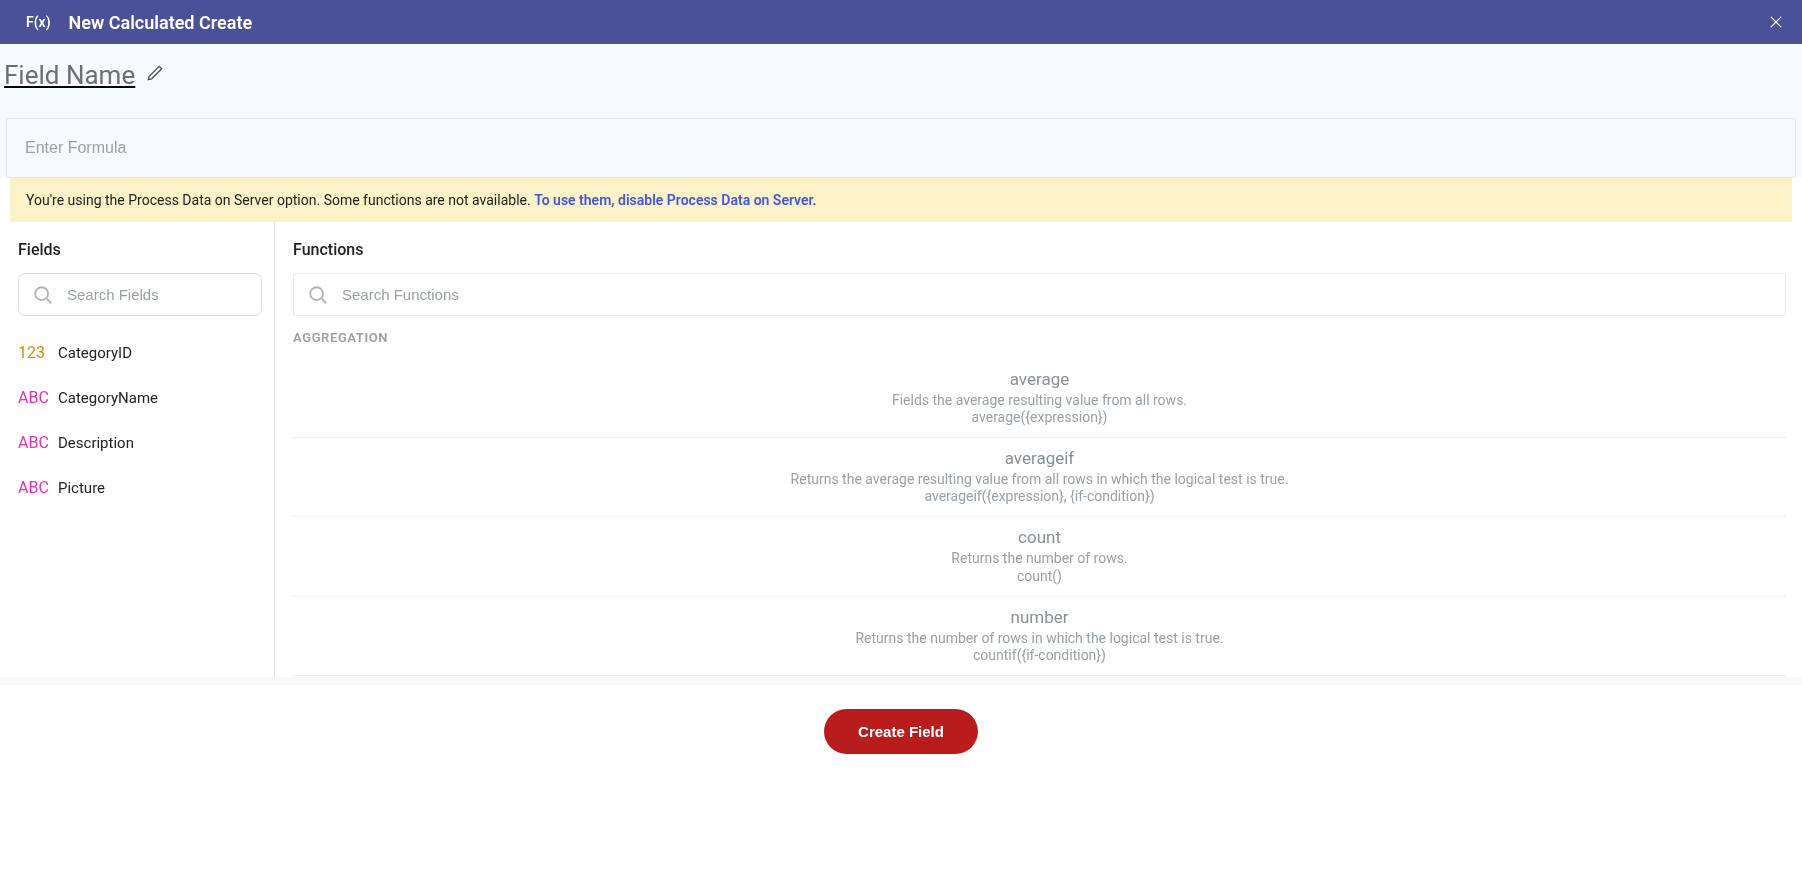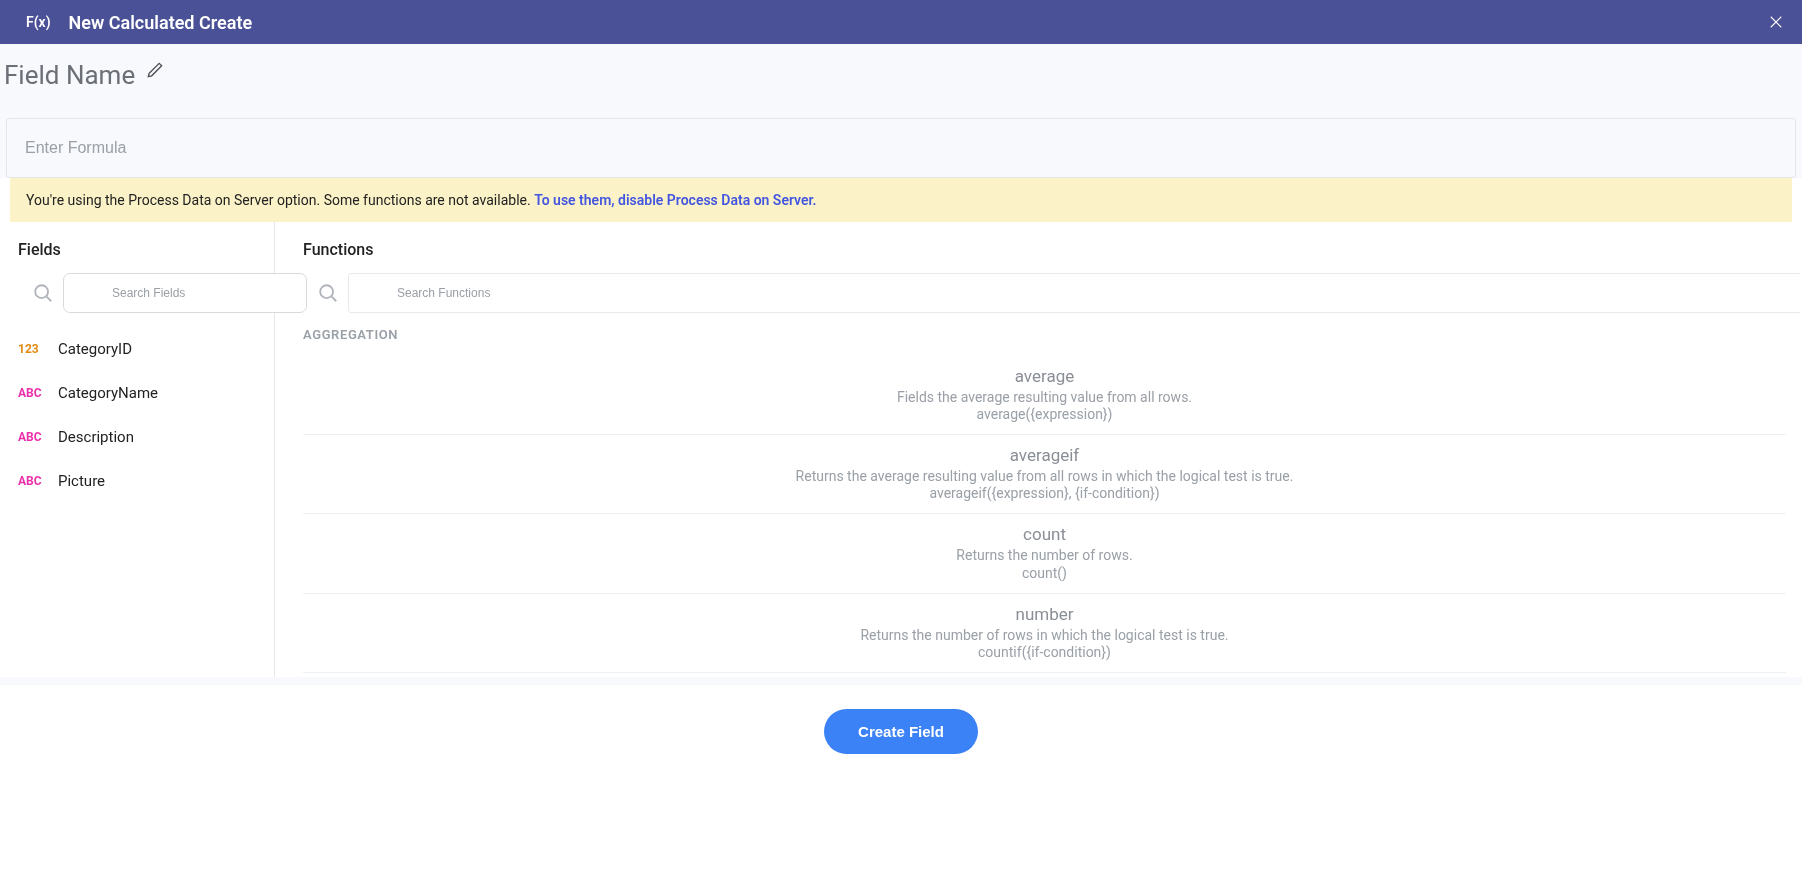--- a/index.html
+++ b/index.html
@@ -50,22 +50,24 @@
     height: 18px;
     stroke: #ffffff;
     stroke-width: 1.5;
   }
   .field-name-section {
     background: #f8f9fc;
     padding: 16px 2px 16px 2px;
   }
   .field-name-row {
     display: flex;
+    align-items: center;
     gap: 10px;
     padding-left: 2px;
+    text-decoration: underline;
   }
   .field-name-text {
     font-size: 26px;
     color: #6b6f76;
     font-weight: 400;
   }
   .edit-icon {
     cursor: pointer;
   }
   .edit-icon svg {
@@ -102,21 +104,20 @@
   .warning-link {
     color: #4356e0;
     font-weight: 600;
     cursor: pointer;
   }
   .panels {
     display: flex;
     height: 455px;
     margin: 0 2px;
     background: #ffffff;
-    gap: 10px;
   }
   .fields-panel {
     width: 273px;
     border-right: 1px solid #e4e6ea;
     padding: 18px 12px 12px 16px;
   }
   .functions-panel {
     flex: 1;
     padding: 18px 14px 0 18px;
     overflow: hidden;
@@ -140,45 +141,44 @@
     height: 22px;
     stroke: #b0b4ba;
     stroke-width: 2;
     fill: none;
   }
   .search-input {
     width: 100%;
     border: 1px solid #d8dbde;
     border-radius: 7px;
     padding: 12px 14px 12px 48px;
-    font-size: 12px;
+    font-size: 15px;
     outline: none;
     color: #333;
-    margin-left: 45px;
   }
   .search-input::placeholder {
     color: #9aa0a7;
   }
   .functions-panel .search-input {
     border-radius: 3px;
     border-color: #e7e9ec;
   }
   .field-list {
     list-style: none;
   }
   .field-item {
     display: flex;
     align-items: center;
     padding: 13px 0;
     cursor: pointer;
     gap: 14px;
   }
   .field-tag {
-    font-size: 12px;
-    font-weight: 700;
+    font-size: 16px;
+    font-weight: 400;
     width: 26px;
     text-align: left;
   }
   .field-tag.num {
     color: #e28b12;
   }
   .field-tag.abc {
     color: #ec30aa;
   }
   .field-label {
@@ -215,21 +215,21 @@
     font-size: 14px;
     color: #9aa0a7;
   }
   .footer {
     background: #ffffff;
     padding: 24px 0;
     display: flex;
     justify-content: center;
   }
   .create-btn {
-    background: #3b82f6;
+    background: #b91c1c;
     color: #ffffff;
     border: none;
     border-radius: 26px;
     padding: 14px 34px;
     font-size: 15px;
     font-weight: 700;
     cursor: pointer;
     text-align: center;
   }
   .spacer {

